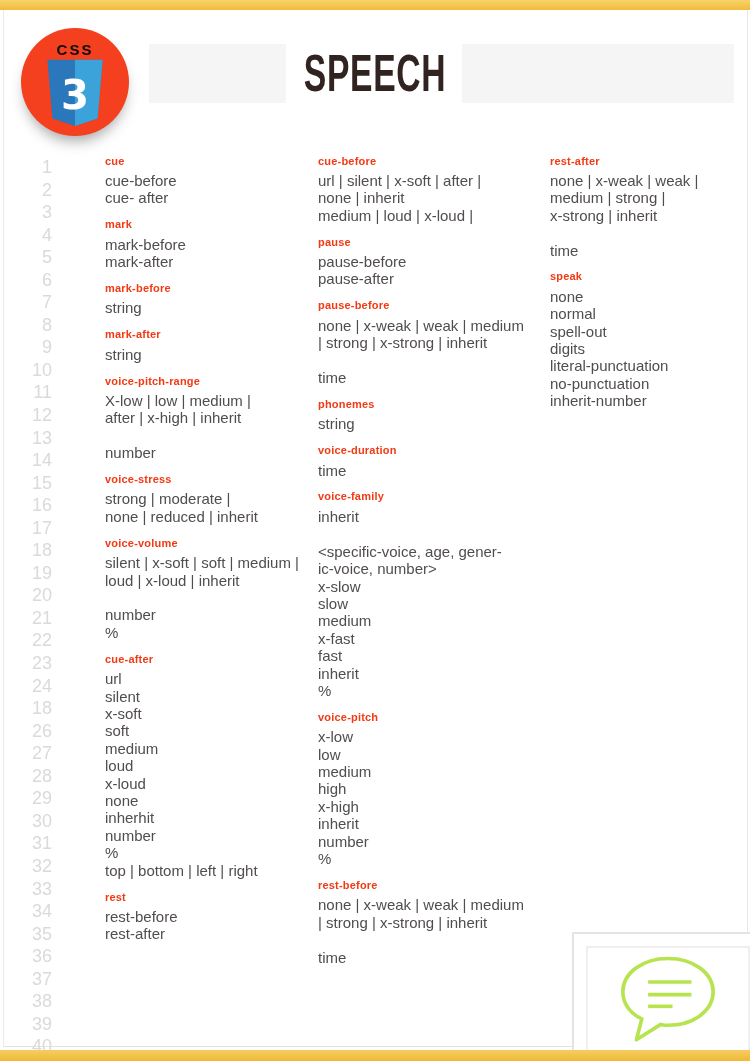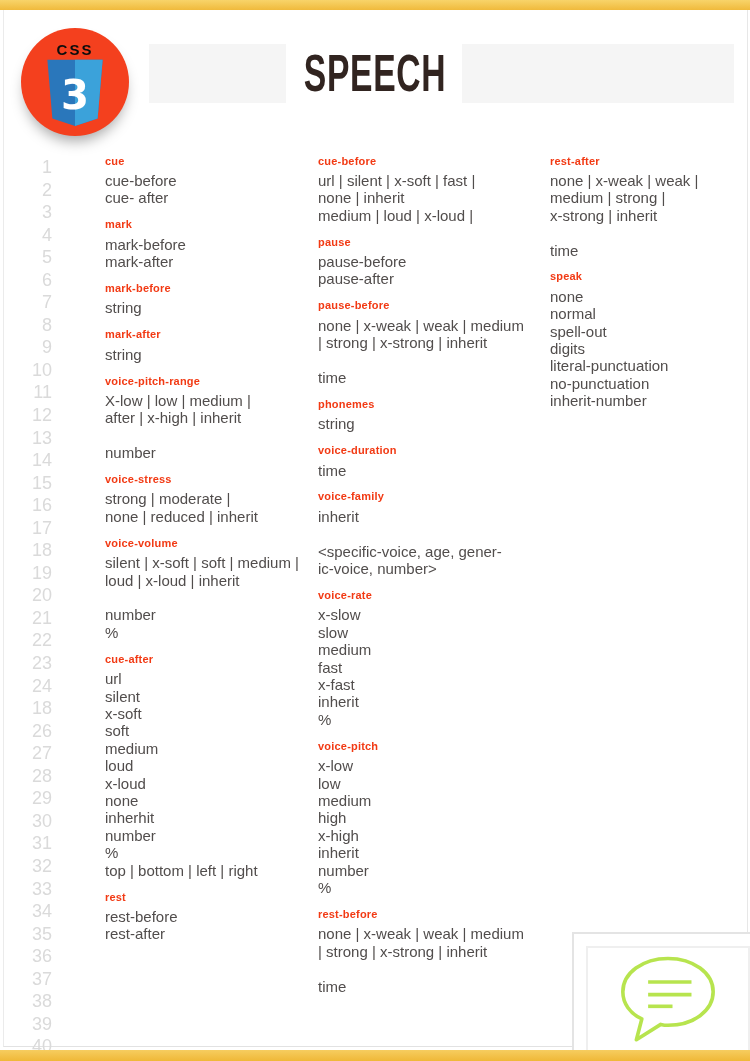--- a/index.html
+++ b/index.html
@@ -171,21 +171,21 @@
       </div>
       <div class="entry">
         <div class="prop">rest</div>
         <div class="val">rest-before</div>
         <div class="val">rest-after</div>
       </div>
     </div>
   <div class="prop-col col-2">
       <div class="entry">
         <div class="prop">cue-before</div>
-        <div class="val">url | silent | x-soft | fast |</div>
+        <div class="val">url | silent | x-soft | after |</div>
         <div class="val">none | inherit</div>
         <div class="val">medium | loud | x-loud |</div>
       </div>
       <div class="entry">
         <div class="prop">pause</div>
         <div class="val">pause-before</div>
         <div class="val">pause-after</div>
       </div>
       <div class="entry">
         <div class="prop">pause-before</div>
@@ -203,26 +203,25 @@
         <div class="val">time</div>
       </div>
       <div class="entry">
         <div class="prop">voice-family</div>
         <div class="val">inherit</div>
         <div class="gap"></div>
         <div class="val">&lt;specific-voice, age, gener-</div>
         <div class="val">ic-voice, number&gt;</div>
       </div>
       <div class="entry">
-        <div class="prop">voice-rate</div>
         <div class="val">x-slow</div>
         <div class="val">slow</div>
         <div class="val">medium</div>
+        <div class="val">x-fast</div>
         <div class="val">fast</div>
-        <div class="val">x-fast</div>
         <div class="val">inherit</div>
         <div class="val">%</div>
       </div>
       <div class="entry">
         <div class="prop">voice-pitch</div>
         <div class="val">x-low</div>
         <div class="val">low</div>
         <div class="val">medium</div>
         <div class="val">high</div>
         <div class="val">x-high</div>

